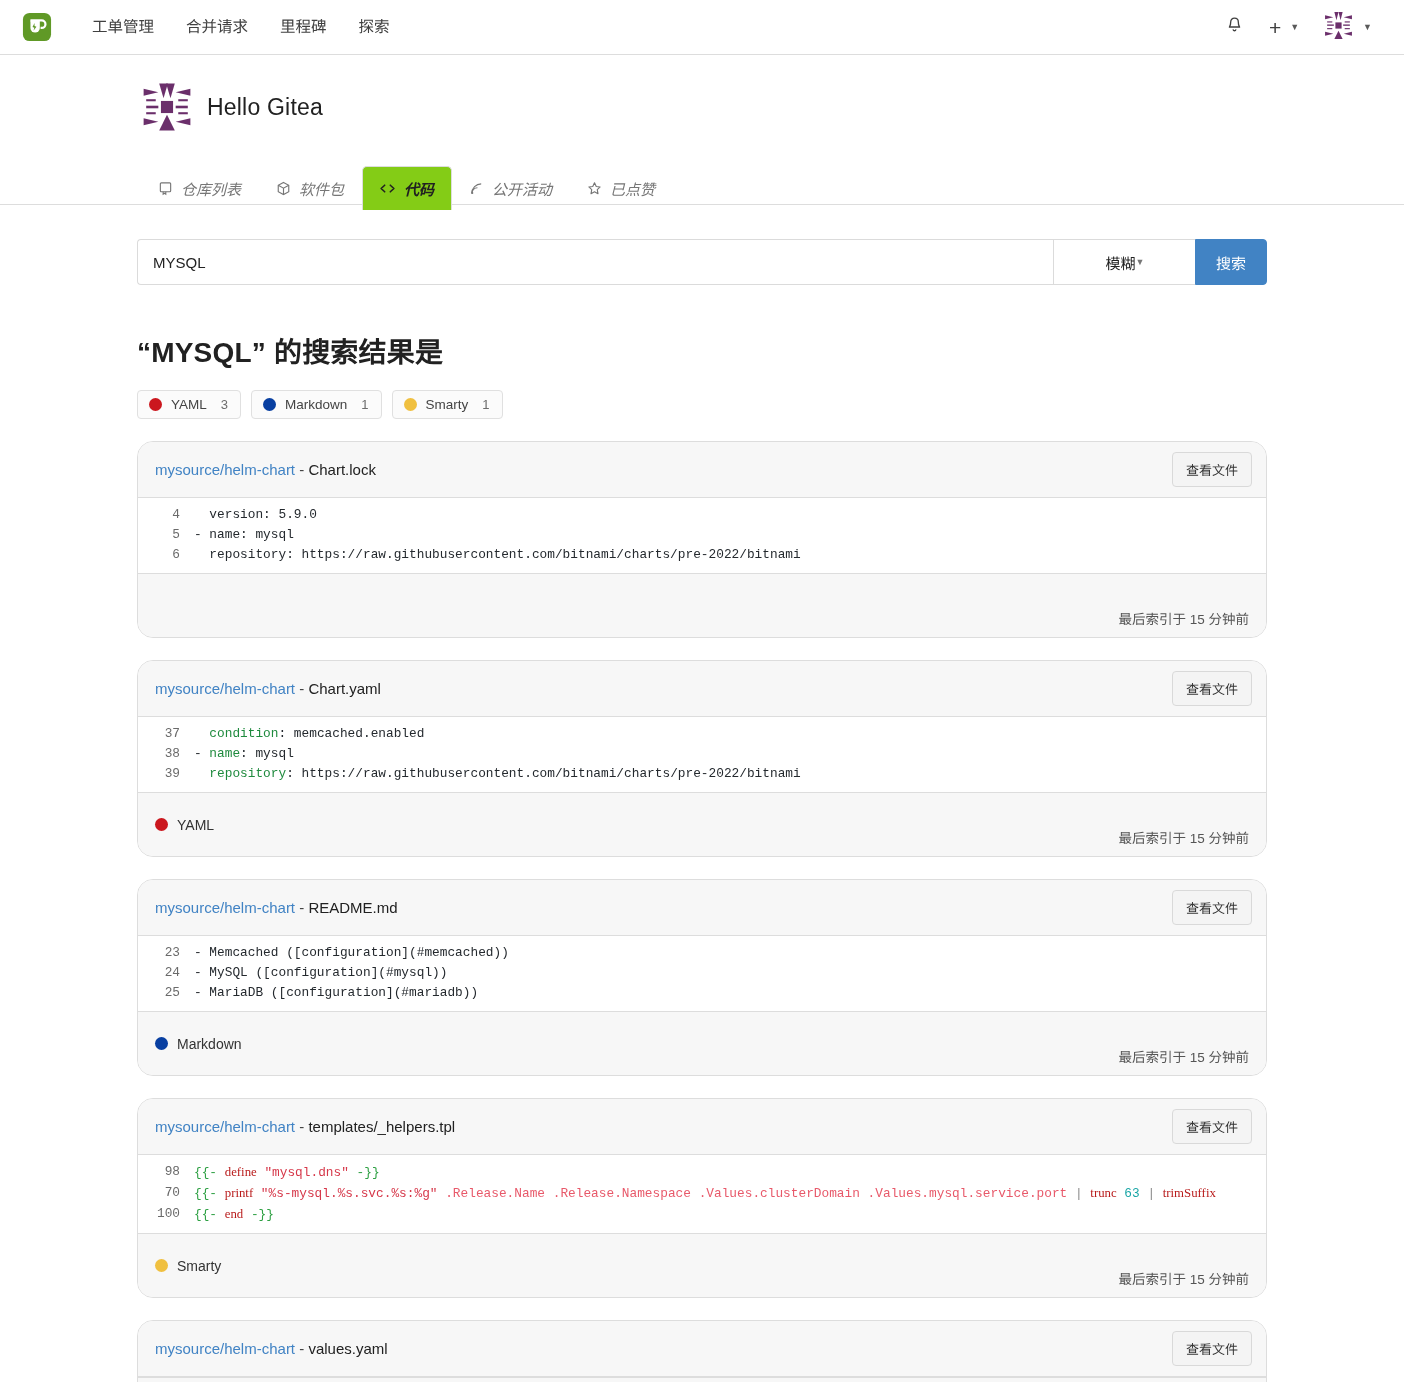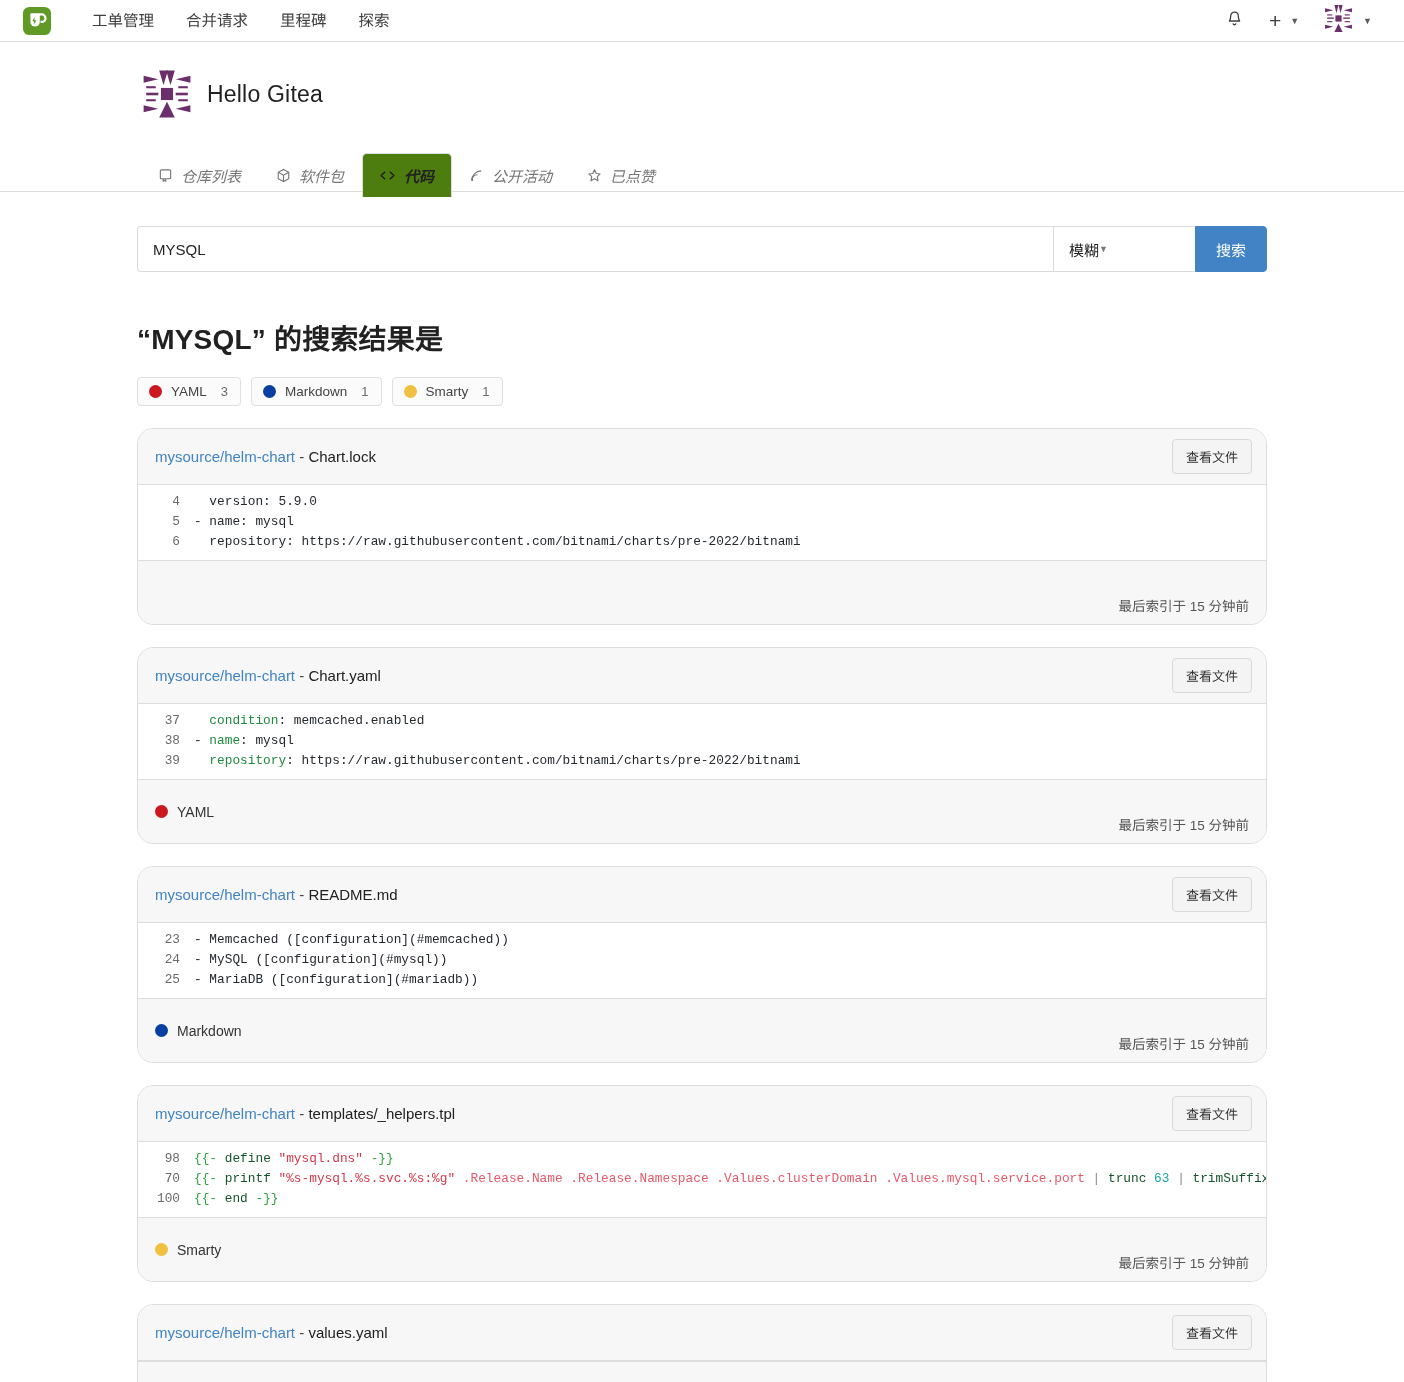--- a/index.html
+++ b/index.html
@@ -9,21 +9,21 @@
     width: 1404px;
     background: #ffffff;
     font-family: "Liberation Sans", "DejaVu Sans", sans-serif;
     color: #212121;
     -webkit-font-smoothing: antialiased;
   }
   body { position: relative; min-height: 1382px; }
 
   
   .navbar {
-    height: 42px;
+    height: 55px;
     display: flex;
     align-items: center;
     border-bottom: 1px solid #dddddd;
     background: #ffffff;
     padding: 0 18px 0 22px;
   }
   .brand-logo {
     width: 30px; height: 30px;
     display: inline-flex; align-items: center; justify-content: center;
     margin-right: 24px;
@@ -72,21 +72,21 @@
     color: #767676;
     cursor: pointer;
     border: 1px solid transparent;
     border-bottom: none;
     background: transparent;
     border-radius: 5px 5px 0 0;
     white-space: nowrap;
   }
   .org-tab.active {
     color: #212121;
-    background: #4d7c0f;
+    background: #84cc16;
     border-color: #dddddd;
     font-weight: 700;
     text-align: center;
   }
   .org-tab .tico { display:inline-flex; align-items:center; color: inherit; }
 
   
   .main { width: 1130px; margin: 0 auto; padding: 34px 0 48px 0; }
 
   .search-row { display: flex; width: 100%; height: 46px; }
@@ -101,21 +101,21 @@
     outline: none;
     font-family: inherit;
     background: #fff;
     min-width: 0;
   }
   .search-mode {
     width: 142px;
     border: 1px solid #dbdbdb;
     border-right: none;
     background: #fff;
-    display: flex; align-items: center; justify-content: flex-start;
+    display: flex; align-items: center; justify-content: center;
     padding: 0 14px 0 15px;
     font-size: 15px; color: #222; cursor: pointer;
   }
   .search-mode .caret2 { font-size: 9px; color: #777; }
   .search-btn {
     width: 72px;
     background: #4183c4;
     color: #fff;
     border: 1px solid #4183c4;
     border-radius: 0 4px 4px 0;
@@ -200,21 +200,21 @@
     padding: 9px 17px;
     min-height: 38px;
   }
   .foot-lang { display: inline-flex; align-items: center; gap: 9px; font-size: 14px; color: #333; }
   .foot-time { margin-left: auto; font-size: 13.5px; color: #555; margin-top: 25px; }
 
   
   .k-key   { color: #1f8a3e; }   
   .k-cmt   { color: #6a737d; }   
   .k-str   { color: #d6384a; }   
-  .k-fn    { color: #14532d; }   
+  .k-fn    { color: #b91c1c; font-family: Liberation Serif, serif; }   
   .k-var   { color: #e8596a; }   
   .k-num   { color: #1aa6a6; }   
   .k-op    { color: #8c8c8c; }   
   .k-tag   { color: #2ea043; }
 </style>
 </head>
 <body>
 
 <div class="navbar">
   <div class="brand-logo">

